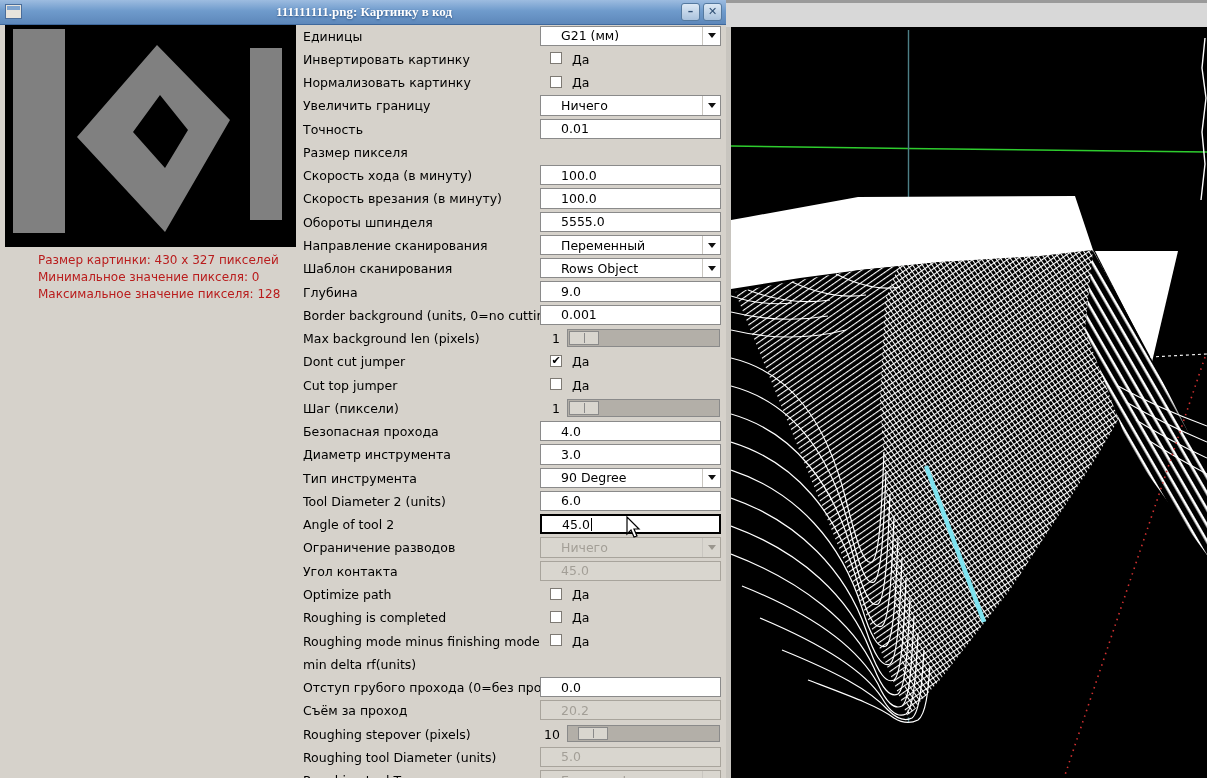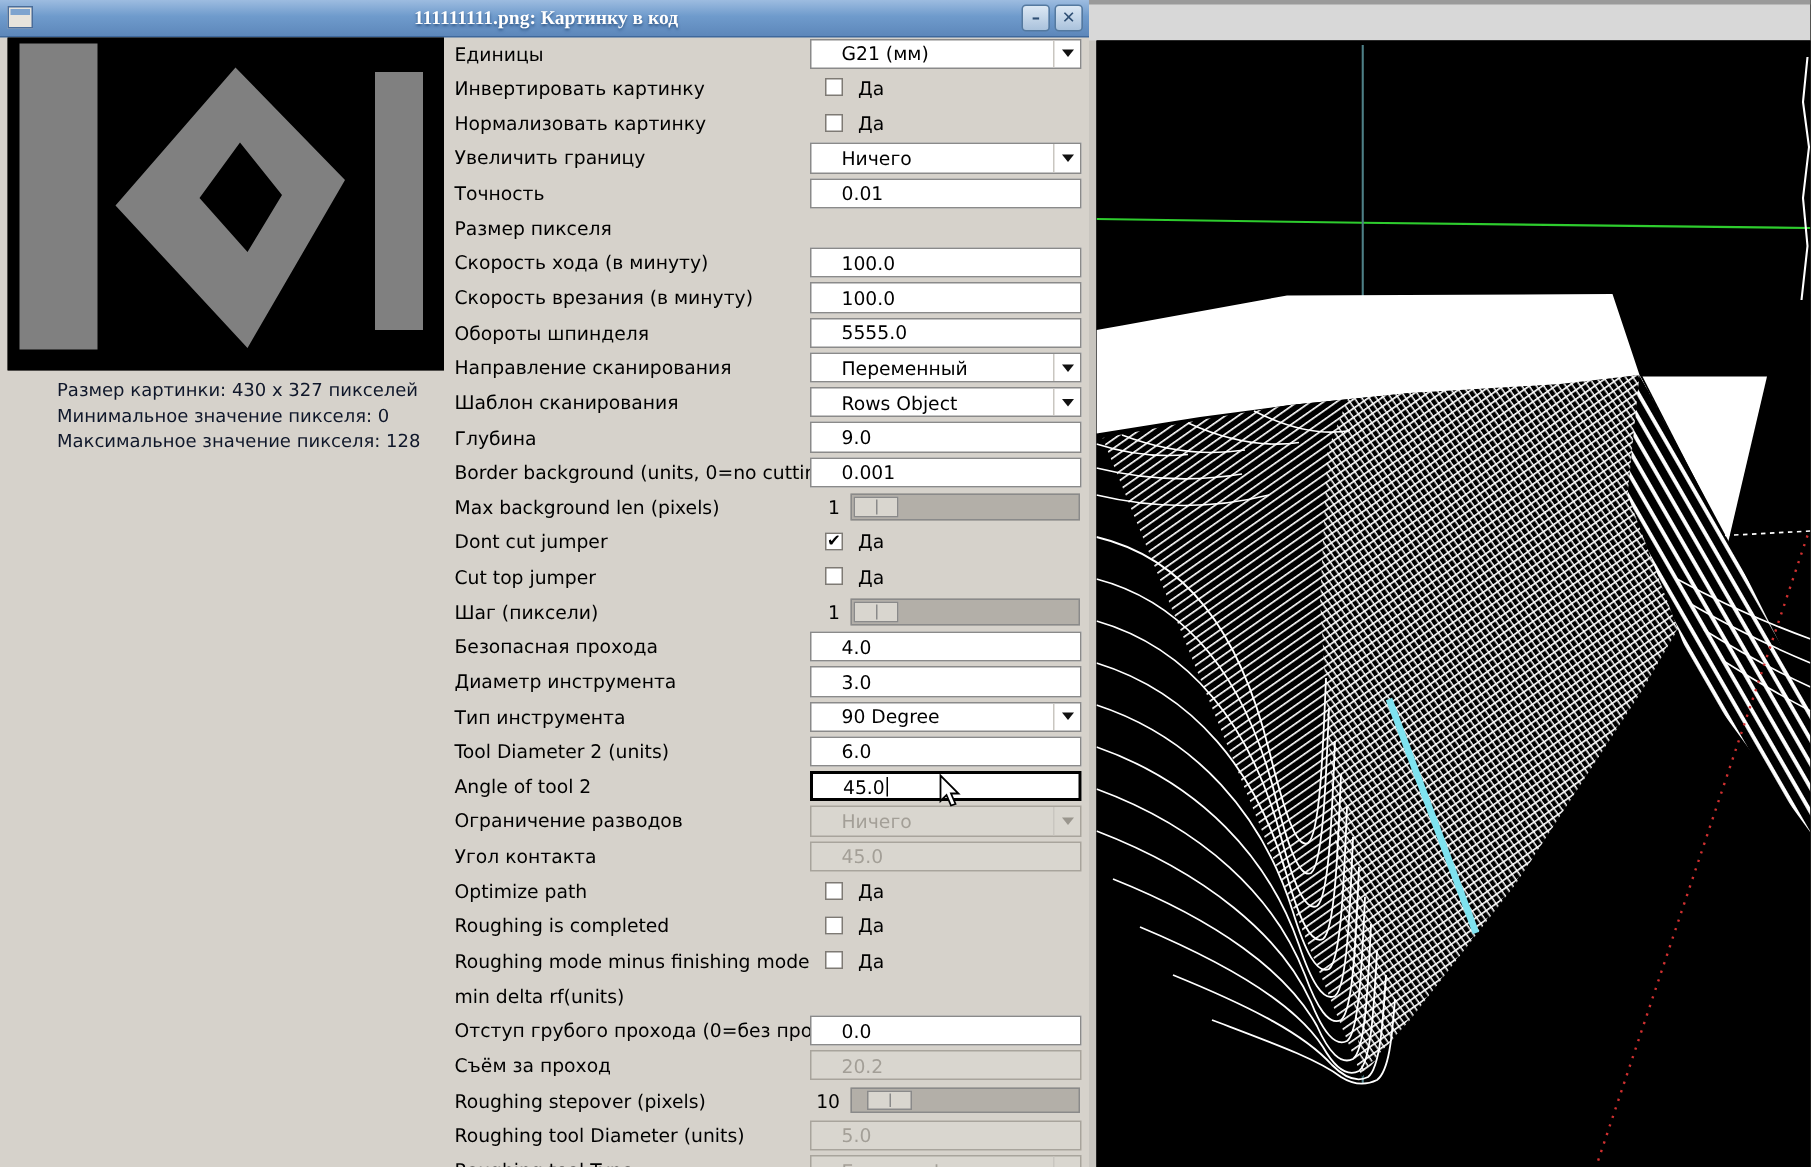--- a/index.html
+++ b/index.html
@@ -17,21 +17,21 @@
   .title{flex:1;text-align:center;font-weight:bold;font-size:13px;color:#fff;
     text-shadow:0 1px 2px #2f5584;font-family:Liberation Serif, serif;}
   .tbtn{position:absolute;top:3px;width:19px;height:18px;border:1px solid #54799f;border-radius:3px;
     background:linear-gradient(#dce8f4,#aac2dc);box-sizing:border-box;text-align:center;
     line-height:15px;font-size:11px;color:#2f4f74;font-weight:bold;}
   .tbtn.min{right:28px;}
   .tbtn.close{right:6px;}
 
   
   .preview{position:absolute;left:5px;top:25px;width:291px;height:222px;background:#000;}
-  .imginfo{position:absolute;left:38px;top:252px;line-height:17px;color:#0f172a;}
+  .imginfo{position:absolute;left:38px;top:252px;line-height:17px;color:#b91c1c;}
 
   
   #form{position:absolute;left:295px;top:24px;width:433px;height:754px;overflow:hidden;}
   .frow{position:relative;height:23.27px;text-decoration:underline;}
   .flabel{position:absolute;left:8px;top:50%;transform:translateY(-50%);white-space:nowrap;font-size:12.5px;}
   .fctl{position:absolute;left:245px;top:0;width:183px;height:100%;}
   .entry,.combo{position:absolute;left:0;right:2px;top:1.5px;bottom:1.5px;background:#fff;
     border:1px solid #8a8a8a;box-sizing:border-box;display:flex;align-items:center;
     padding-left:20px;font-size:12.5px;}
   .entry.disabled,.combo.disabled{background:#d9d6cf;color:#a39f97;border-color:#a8a49c;}

